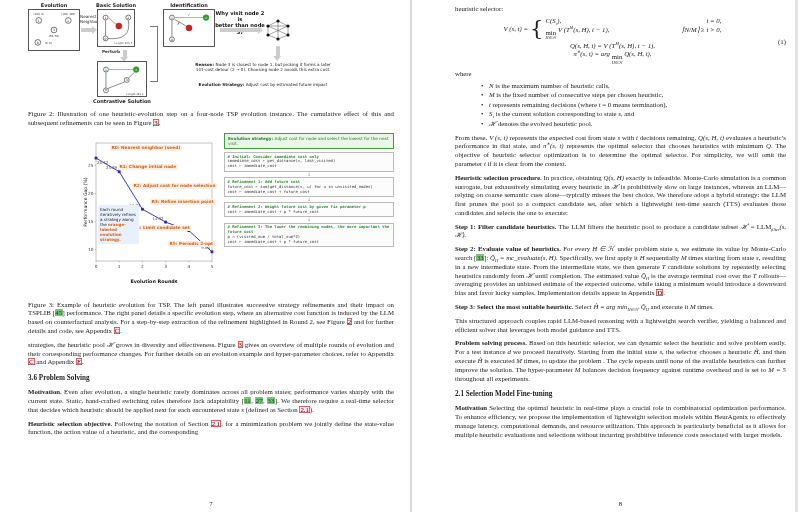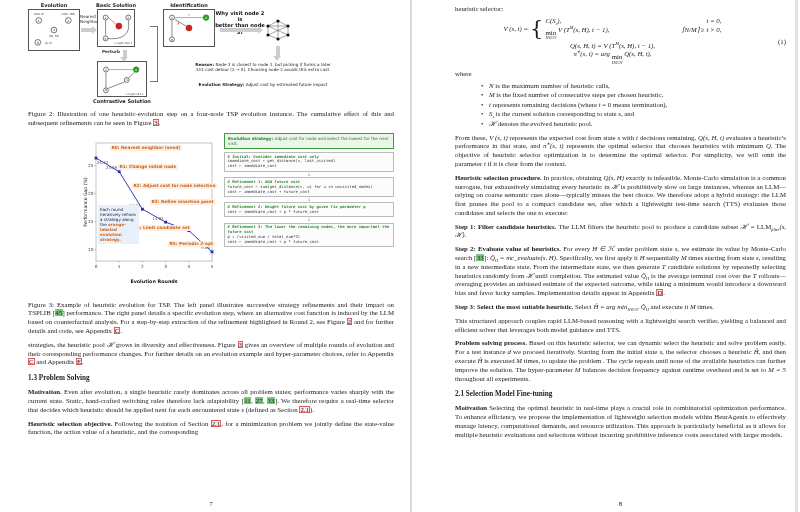--- a/index.html
+++ b/index.html
@@ -277,21 +277,21 @@
               <div class="cmt"># Refinement 3: The lower the remaining nodes, the more important the future cost</div>
               <div class="cl">p = (visited_num / total_num*2)</div>
               <div class="cl">cost ← immediate_cost + p * future_cost</div>
             </div>
           </div>
       </div>
     </div>
 
     <p class="caption"><span>Figure 3: Example of heuristic evolution for TSP. The left panel illustrates successive strategy refinements and their impact on TSPLIB [</span><span class="seg-cite">45</span><span>] performance. The right panel details a specific evolution step, where an alternative cost function is induced by the LLM based on counterfactual analysis. For a step-by-step extraction of the refinement highlighted in Round 2, see Figure </span><span class="seg-ref">2</span><span> and for further details and code, see Appendix </span><span class="seg-ref">C</span><span>.</span></p>
     <p><span>strategies, the heuristic pool </span><span class="seg-i">ℋ</span><span> grows in diversity and effectiveness. Figure </span><span class="seg-ref">3</span><span> gives an overview of multiple rounds of evolution and their corresponding performance changes. For further details on an evolution example and hyper-parameter choices, refer to Appendix </span><span class="seg-ref">C</span><span> and Appendix </span><span class="seg-ref">E</span><span>.</span></p>
-    <h3>1.3   Problem Solving</h3>
+    <h3>3.6   Problem Solving</h3>
     <p><span class="seg-b">Motivation.</span><span>  Even after evolution, a single heuristic rarely dominates across all problem states; performance varies sharply with the current state. Static, hand-crafted switching rules therefore lack adaptability [</span><span class="seg-cite">11</span><span>, </span><span class="seg-cite">27</span><span>, </span><span class="seg-cite">33</span><span>]. We therefore require a real-time selector that decides which heuristic should be applied next for each encountered state </span><span class="seg-i">s</span><span> (defined as Section </span><span class="seg-ref">2.1</span><span>).</span></p>
     <p><span class="seg-b">Heuristic selection objective.</span><span>  Following the notation of Section </span><span class="seg-ref">2.1</span><span>, for a minimization problem we jointly define the state-value function, the action value of a heuristic, and the corresponding</span></p>
     <div class="pagenum">7</div>
   </div>
 
   <div class="divider"></div>
 
   <div class="page-right">
     <p style="margin-bottom:3px">heuristic selector:</p>
 

